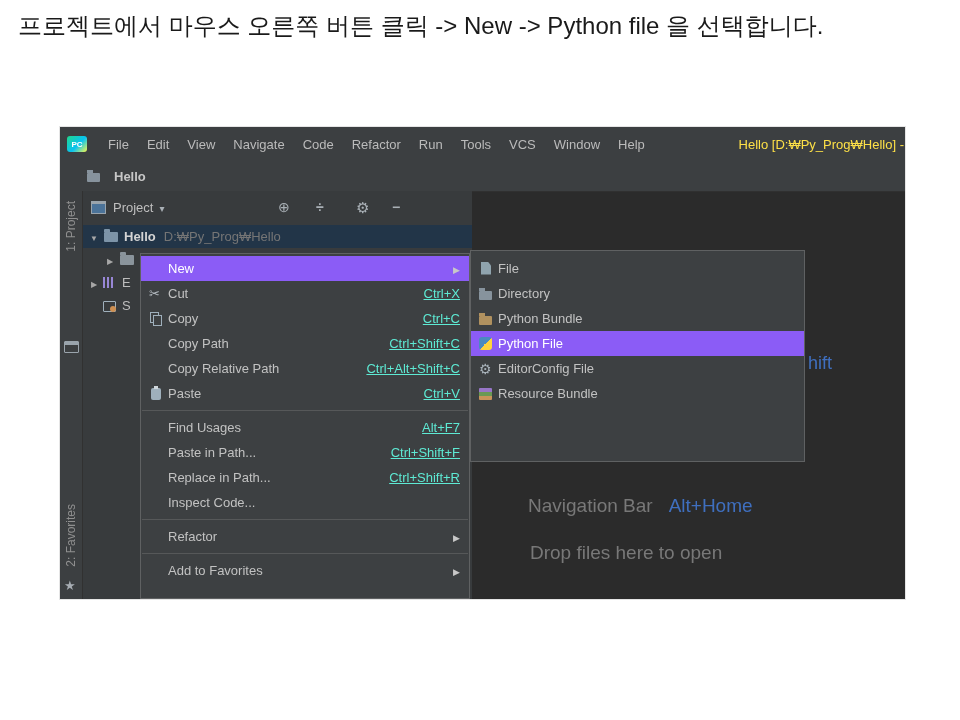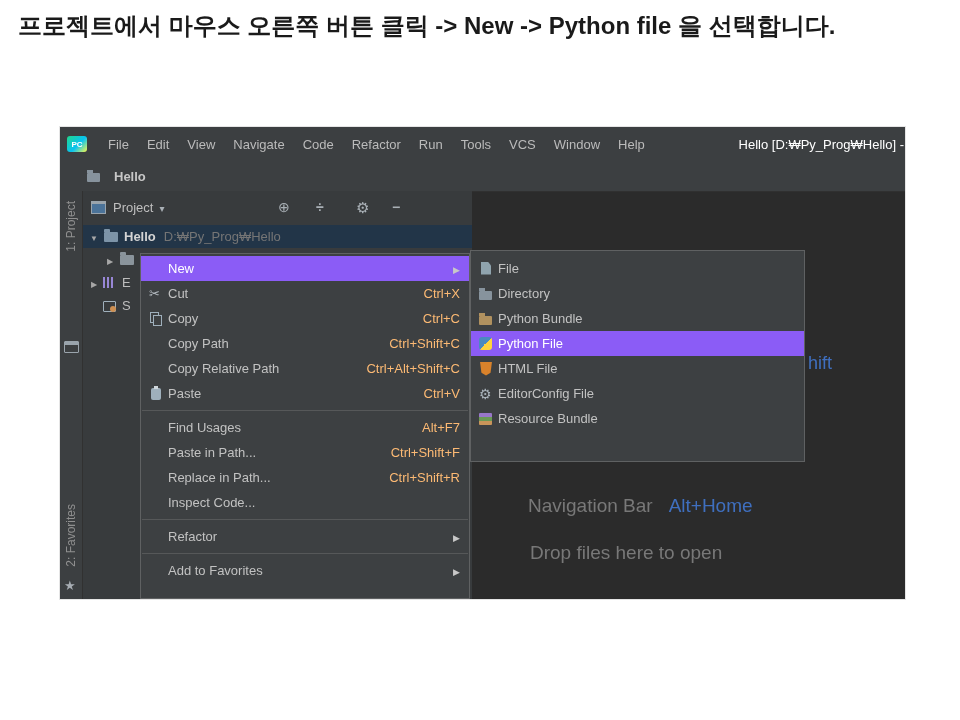--- a/index.html
+++ b/index.html
@@ -1,35 +1,35 @@
 <!DOCTYPE html>
 <html><head>
 <meta charset="utf-8">
 <style>
   html,body { margin:0; padding:0; background:#ffffff; }
   .slide { position:relative; width:960px; height:720px; background:#ffffff; overflow:hidden;
            font-family:"Liberation Sans", sans-serif; }
 
   
   .caption { position:absolute; left:18px; top:10px; width:934px; font-size:24px; line-height:1.32;
-             color:#1a1a1a;font-weight:bold; }
+             color:#1a1a1a; }
 
   
   .shot { position:absolute; left:60px; top:127px; width:845px; height:472px; background:#2b2b2b;
           overflow:hidden; box-shadow:0 0 0 1px rgba(0,0,0,0.10); font-size:13px; }
 
   
   .titlebar { position:absolute; left:0; top:0; width:100%; height:34px; background:#3c3f41;
               border-bottom:1px solid #2d2d2d; display:flex; align-items:center; }
   .logo { width:20px; height:16px; margin:0 12px 0 7px; border-radius:3px; flex:0 0 20px;
           background:linear-gradient(135deg,#21d789 0%,#07c3f2 55%,#fcf84a 100%);
           display:flex; align-items:center; justify-content:center;
           color:#fff; font-weight:bold; font-size:8px; }
   .mbar-item { color:#bbbbbb; padding:0 9px; white-space:nowrap; }
-  .win-title { margin-left:auto; color:#ffffff; white-space:nowrap; overflow:hidden; padding-right:1px; }
+  .win-title { margin-left:auto; color:#fde047; white-space:nowrap; overflow:hidden; padding-right:1px; }
 
   
   .navbar { position:absolute; left:0; top:34px; width:100%; height:30px; background:#3c3f41;
             border-bottom:1px solid #303030; display:flex; align-items:center; }
   .crumb-label { color:#c7c7c7; font-weight:bold; margin-left:8px; }
 
   
   .stripe { position:absolute; left:0; top:64px; width:22px; height:408px; background:#3c3f41;
             border-right:1px solid #313131; z-index:2; }
   .vlabel { position:absolute; left:4px; writing-mode:vertical-rl; transform:rotate(180deg);
@@ -85,21 +85,21 @@
 
   
   .menu { position:absolute; background:#3d4042; border:1px solid #5f6162; box-sizing:border-box;
           color:#bfbfbf; }
   .cmenu { left:80px; top:126px; width:330px; height:346px; z-index:20; padding-top:2px; }
   .smenu { left:410px; top:123px; width:335px; height:212px; z-index:21; padding-top:5px; }
   .cm-row { height:25px; display:flex; align-items:center; padding:0 9px 0 7px; }
   .cm-row.sel { background:#8b5cf6; }
   .cm-row.sel .cm-label { color:#ffffff; }
   .cm-label { color:#c2c2c2; }
-  .cm-short { margin-left:auto; color:#fdba74; padding-left:22px; }
+  .cm-short { margin-left:auto; color:#5eead4; padding-left:22px;text-decoration:underline; }
   .cm-arrow { margin-left:auto; }
   .cm-arrow::before { content:"▶"; font-size:9px; color:#c8c8c8; }
   .sep { height:1px; background:#565859; margin:4px 1px; }
 
   
   .ic { display:inline-block; position:relative; width:16px; height:16px; flex:0 0 16px; margin-right:4px; }
   .ic-file::before { content:""; position:absolute; left:3px; top:1px; width:10px; height:13px;
                      background:#90a4ae; clip-path:polygon(0 0,68% 0,100% 30%,100% 100%,0 100%); }
   .ic-scratch::before { content:""; position:absolute; left:3px; top:1px; width:10px; height:13px;
                         background:#90a4ae; clip-path:polygon(0 0,68% 0,100% 30%,100% 100%,0 100%); }
@@ -284,24 +284,20 @@
       </div>
       <div class="cm-row">
         <span class="ic ic-package"></span>
         <span class="cm-label">Python Bundle</span>
       </div>
       <div class="cm-row sel">
         <span class="ic ic-python"></span>
         <span class="cm-label">Python File</span>
       </div>
       <div class="cm-row">
-        <span class="ic ic-html"></span>
-        <span class="cm-label">HTML File</span>
-      </div>
-      <div class="cm-row">
         <span class="ic ic-gear"></span>
         <span class="cm-label">EditorConfig File</span>
       </div>
       <div class="cm-row">
         <span class="ic ic-bundle"></span>
         <span class="cm-label">Resource Bundle</span>
       </div>
     </div>
 
   </div>

